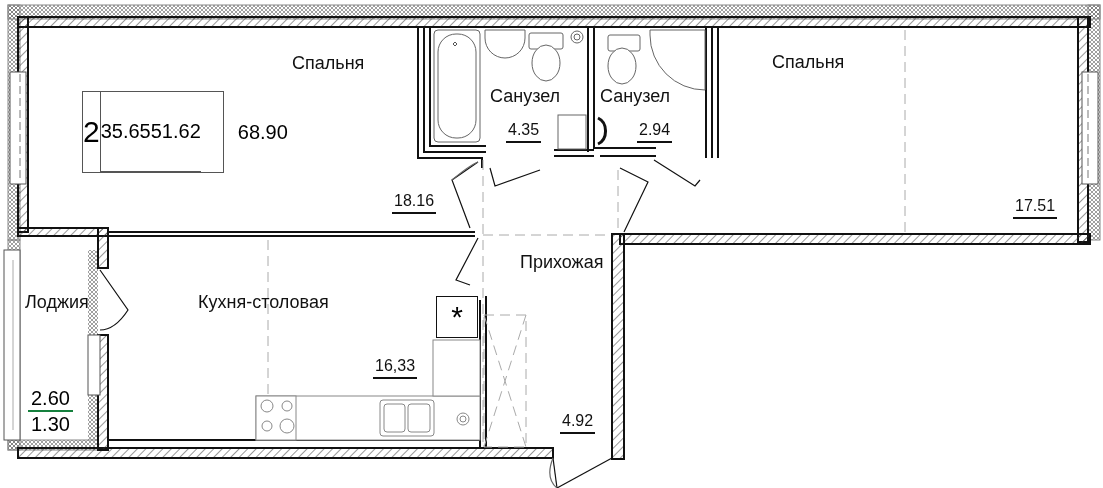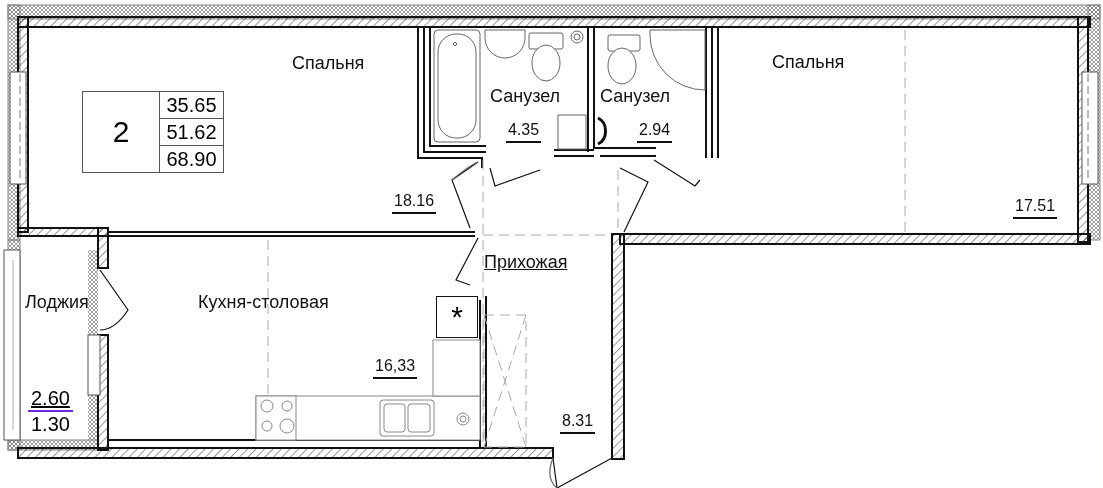--- a/index.html
+++ b/index.html
@@ -2,25 +2,25 @@
 <html><head>
 <meta charset="utf-8">
 <style>
   html,body{margin:0;padding:0;background:#fff;}
   body{width:1103px;height:488px;overflow:hidden;position:relative;font-family:"Liberation Sans",sans-serif;}
   svg{position:absolute;left:0;top:0;}
   .lbl{position:absolute;font-size:18px;color:#111;white-space:nowrap;line-height:1;}
   .area{position:absolute;font-size:16px;color:#111;white-space:nowrap;line-height:1;border-bottom:2px solid #111;padding:0 2px 3px 2px;}
   .summary{position:absolute;left:82px;top:91px;width:140px;height:80px;border:1px solid #555;display:flex;background:#fff;}
   .summary .rooms{width:76px;border-right:1px solid #555;display:flex;align-items:center;justify-content:center;font-size:30px;}
-  .summary .vals{flex:1;display:flex;flex-direction:column;}
+  .summary .vals{flex:1;display:flex;flex-direction:row;}
   .summary .vals div{flex:1;display:flex;align-items:center;justify-content:center;font-size:20px;border-bottom:1px solid #555;}
-  .summary .vals div:last-child{border-bottom:none;}
+  .summary .vals div:last-child{border-bottom:none;margin-left:37px;}
   .frac{position:absolute;left:28px;top:388px;font-size:20px;text-align:center;line-height:1;}
-  .frac .num{border-bottom:2px solid #6d28d9;padding:0 3px 2px 3px;text-decoration:underline;}
+  .frac .num{border-bottom:2px solid #15803d;padding:0 3px 2px 3px;}
   .frac .den{padding-top:2px;}
   .fridge{position:absolute;left:436px;top:296px;width:40px;height:40px;border:1px solid #111;display:flex;align-items:center;justify-content:center;font-size:30px;background:#fff;}
 </style>
 </head>
 <body>
 
 <svg width="1103" height="488" viewBox="0 0 1103 488">
   <defs>
     <pattern id="hatch" patternUnits="userSpaceOnUse" width="6" height="6" patternTransform="rotate(45)">
       <line x1="0" y1="0" x2="0" y2="6" stroke="#333" stroke-width="1"></line>
@@ -160,22 +160,22 @@
 
 <div class="lbl" style="left:490px;top:87px;">Санузел</div>
 <div class="area" style="left:506px;top:122px;">4.35</div>
 
 <div class="lbl" style="left:600px;top:87px;">Санузел</div>
 <div class="area" style="left:637px;top:122px;">2.94</div>
 
 <div class="lbl" style="left:772px;top:53px;">Спальня</div>
 <div class="area" style="left:1013px;top:198px;">17.51</div>
 
-<div class="lbl" style="left:484px;top:253px;text-decoration:underline;">Прихожая</div>
-<div class="area" style="left:560px;top:413px;">8.31</div>
+<div class="lbl" style="left:520px;top:253px;">Прихожая</div>
+<div class="area" style="left:560px;top:413px;">4.92</div>
 
 <div class="lbl" style="left:198px;top:293px;">Кухня-столовая</div>
 <div class="area" style="left:373px;top:358px;">16,33</div>
 
 <div class="lbl" style="left:25px;top:293px;">Лоджия</div>
 <div class="frac">
   <div class="num">2.60</div>
   <div class="den">1.30</div>
 </div>
 

